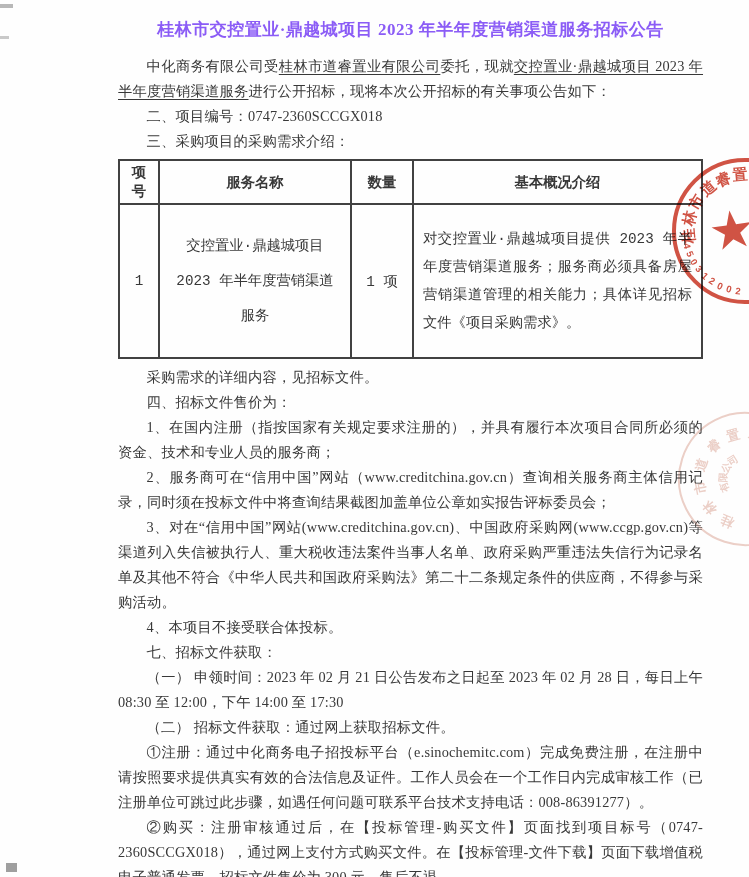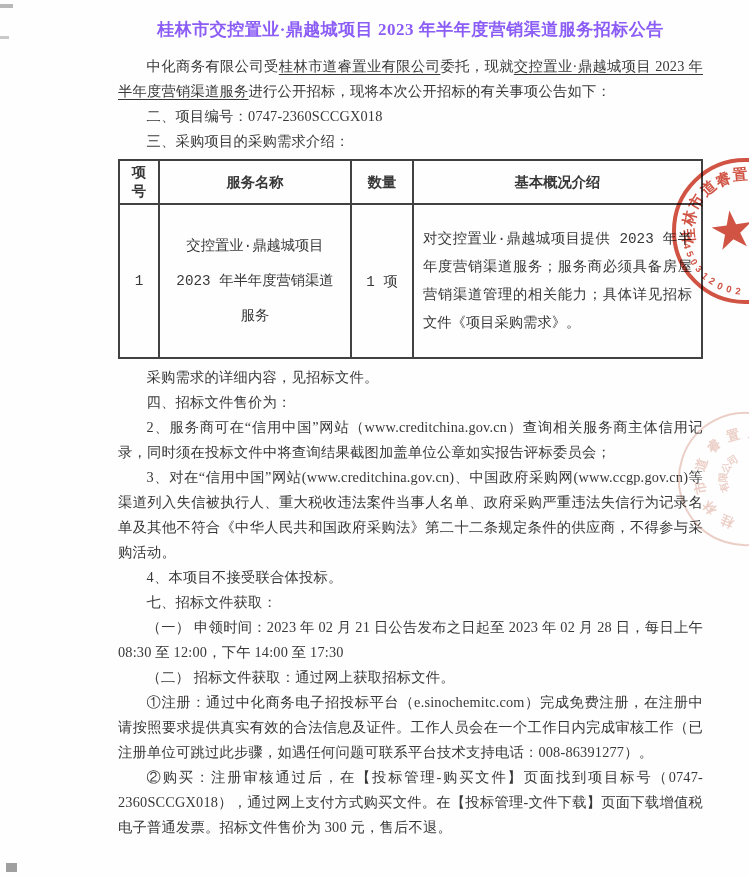--- a/index.html
+++ b/index.html
@@ -122,20 +122,21 @@
         <td class="service">交控置业·鼎越城项目 2023 年半年度营销渠道服务</td>
         <td class="qty">1 项</td>
         <td class="desc">对交控置业·鼎越城项目提供 2023 年半年度营销渠道服务；服务商必须具备房屋营销渠道管理的相关能力；具体详见招标文件《项目采购需求》。</td>
       </tr>
     </tbody>
   </table>
 
   <p class="para">采购需求的详细内容，见招标文件。</p>
 
   <p class="para">四、招标文件售价为：</p>
+  <p class="para">1、在国内注册（指按国家有关规定要求注册的），并具有履行本次项目合同所必须的资金、技术和专业人员的服务商；</p>
   <p class="para">2、服务商可在“信用中国”网站（www.creditchina.gov.cn）查询相关服务商主体信用记录，同时须在投标文件中将查询结果截图加盖单位公章如实报告评标委员会；</p>
   <p class="para">3、对在“信用中国”网站(www.creditchina.gov.cn)、中国政府采购网(www.ccgp.gov.cn)等渠道列入失信被执行人、重大税收违法案件当事人名单、政府采购严重违法失信行为记录名单及其他不符合《中华人民共和国政府采购法》第二十二条规定条件的供应商，不得参与采购活动。</p>
   <p class="para">4、本项目不接受联合体投标。</p>
 
   <p class="para">七、招标文件获取：</p>
   <p class="para">（一） 申领时间：2023 年 02 月 21 日公告发布之日起至 2023 年 02 月 28 日，每日上午 08:30 至 12:00，下午 14:00 至 17:30</p>
   <p class="para">（二） 招标文件获取：通过网上获取招标文件。</p>
   <p class="para">①注册：通过中化商务电子招投标平台（e.sinochemitc.com）完成免费注册，在注册中请按照要求提供真实有效的合法信息及证件。工作人员会在一个工作日内完成审核工作（已注册单位可跳过此步骤，如遇任何问题可联系平台技术支持电话：008-86391277）。</p>
   <p class="para">②购买：注册审核通过后，在【投标管理-购买文件】页面找到项目标号（0747-2360SCCGX018），通过网上支付方式购买文件。在【投标管理-文件下载】页面下载增值税电子普通发票。招标文件售价为 300 元，售后不退。</p>
 

